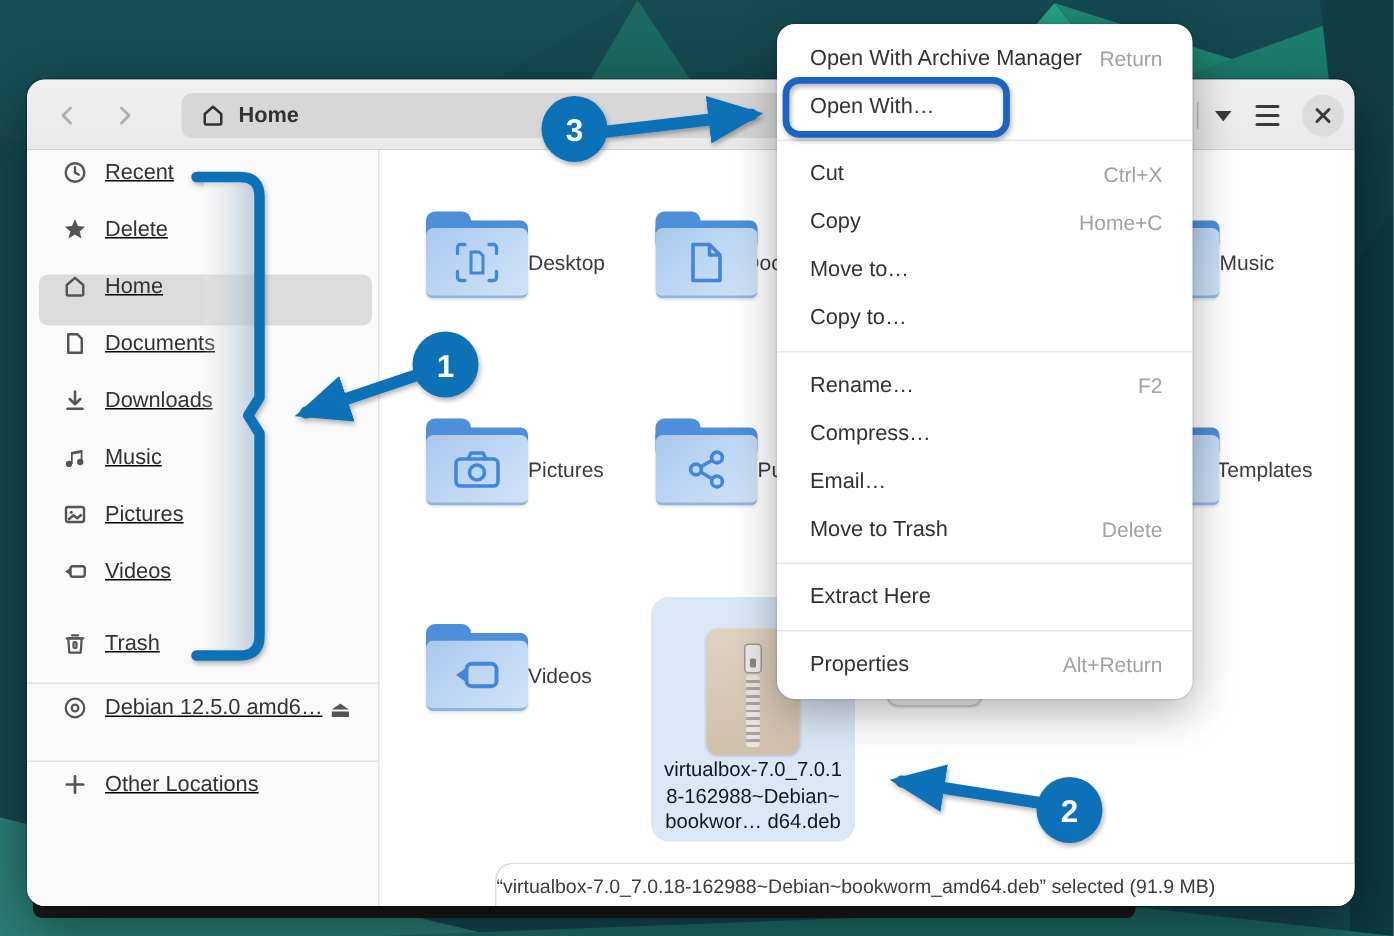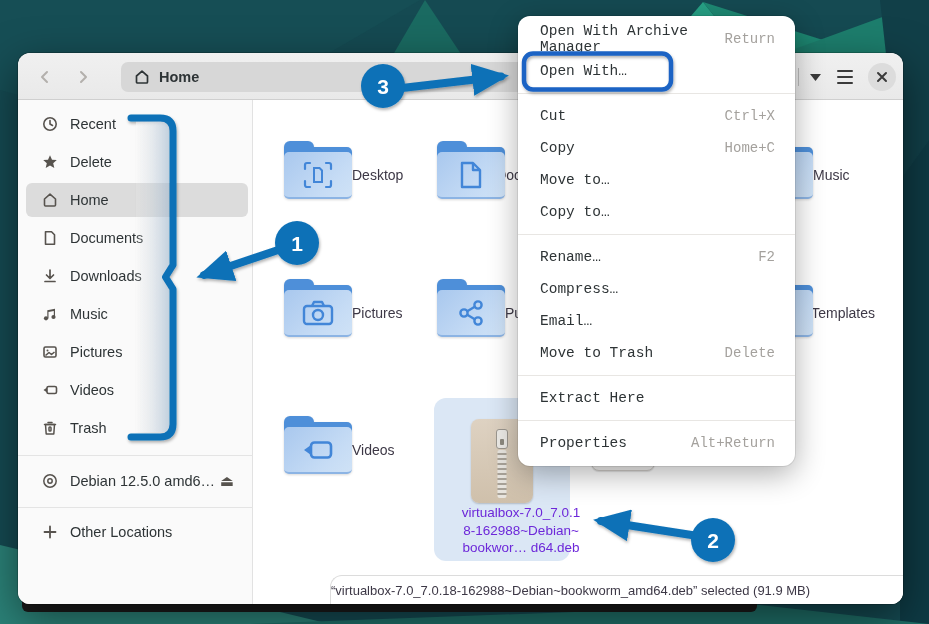--- a/index.html
+++ b/index.html
@@ -28,21 +28,21 @@
   .split-divider { position:absolute; left:780px; top:15px; width:1px; height:18px; background:#bdbdbd; }
   .view-dropdown { position:absolute; left:786px; top:12px; width:22px; height:24px; display:flex; align-items:center; justify-content:center; }
   .hamburger { position:absolute; left:814px; top:12px; width:26px; height:24px; display:flex; flex-direction:column; justify-content:center; gap:4px; align-items:center; }
   .hamburger span { display:block; width:16px; height:2px; background:#3a3a3a; border-radius:1px; }
   .close-btn { position:absolute; left:850px; top:63px; width:28px; height:28px; border-radius:50%; background:#dcdcdc;
                display:flex; align-items:center; justify-content:center; z-index:3; }
   .close-btn { left:850px; top:10px; position:absolute; }
 
   
   .sidebar { position:absolute; left:0; top:47px; width:235px; height:504px; background:#fafafa; border-right:1px solid #e2e2e2; }
-  .side-item { position:absolute; left:8px; width:222px; height:34px; display:flex; align-items:center; gap:12px; padding-left:16px; border-radius:6px; }
+  .side-item { position:absolute; left:8px; width:222px; height:34px; display:flex; align-items:flex-start; gap:12px; padding-left:16px; border-radius:6px;text-decoration:underline; }
   .side-item .lbl { font-size:14.5px; color:#2e3436; }
   .side-item.selected { background:#dcdcdc; }
   .side-item svg, .side-icon { color:#57534e; }
   .side-sep { position:absolute; left:0; width:235px; height:1px; background:#e4e4e4; }
   .eject { position:absolute; right:14px; font-size:15px; color:#57534e; }
   .ellipsized { white-space:nowrap; overflow:hidden; max-width:160px; }
 
   
   .content { position:absolute; left:236px; top:47px; right:0; bottom:0; background:#ffffff; }
   .tile { position:absolute; width:130px; display:flex; align-items:center; }
@@ -57,37 +57,37 @@
   .emblem { color:#4286d8; }
 
   .sel-tile { position:absolute; left:416px; top:345px; width:136px; height:163px; background:#dbe7f5; border-radius:12px; }
 
   .deb-icon { position:absolute; left:37px; top:21px; width:62px; height:84px; border-radius:8px;
               background:linear-gradient(180deg,#ded2c2,#cfc0ab); box-shadow:0 1px 2px rgba(0,0,0,.2); }
   .zip-pull { position:absolute; left:50%; top:10px; transform:translateX(-50%); width:12px; height:20px; background:#eceae6; border:1px solid #9c978f; border-radius:3px; }
   .zip-pull::after { content:""; position:absolute; left:3px; top:9px; width:4px; height:6px; background:#8d897f; border-radius:1px; }
   .zip-teeth { position:absolute; left:50%; top:31px; transform:translateX(-50%); width:9px; height:48px;
                background:repeating-linear-gradient(180deg,#e8e5df 0 3px,#a8a298 3px 5px); border-radius:2px; }
-  .deb-label { position:absolute; left:2px; top:106px; width:132px; font-size:13.5px; color:#6d28d9; text-align:center; line-height:17.5px;margin-left:19px; }
+  .deb-label { position:absolute; left:2px; top:106px; width:132px; font-size:13.5px; color:#0f172a; text-align:center; line-height:17.5px; }
 
   .textfile-icon { position:relative; width:64px; height:48px; background:#f4f3f2; border:1px solid #cfccc8; border-radius:8px;
                    box-shadow:0 1px 1px rgba(0,0,0,.12); display:flex; flex-direction:column; gap:5px; padding:9px 11px 0 11px; }
   .textfile-icon span { display:block; height:4px; background:#c9c6c1; border-radius:2px; }
   .textfile-icon span:nth-child(2) { width:80%; }
 
   
   .statusbar { position:absolute; right:0; bottom:0; width:573px; height:29px; background:#ffffff;
                border:1px solid #dcdcdc; border-right:none; border-bottom:none; border-radius:12px 0 12px 0;
                border-top-left-radius:12px; border-bottom-right-radius:12px; display:flex; align-items:center; justify-content:flex-start; }
   .statusbar .txt { font-size:13px; color:#3d3846; }
 
   
   .context-menu { position:absolute; left:518px; top:16px; width:277px; background:#ffffff; border-radius:12px;
                   box-shadow:0 8px 30px rgba(0,0,0,.32), 0 0 0 1px rgba(0,0,0,.08); z-index:5; padding:7px 0; }
-  .menu-item { height:32px; display:flex; align-items:center; justify-content:space-between; padding:0 20px 0 22px;font-family:Liberation Mono, monospace; }
+  .menu-item { height:32px; display:flex; align-items:center; justify-content:space-between; padding:0 20px 0 22px; }
   .mi-label { font-size:14.5px; color:#2e3436; }
   .mi-shortcut { font-size:14px; color:#a4a19d; }
   .menu-sep { height:1px; background:#e8e6e3; margin:6px 0; }
 
   
   .annotations { position:absolute; inset:0; z-index:10; pointer-events:none; }
   .badge-num { font:700 21px "Liberation Sans","DejaVu Sans",sans-serif; fill:#ffffff; }
 </style>
 </head>
 <body>
@@ -203,21 +203,21 @@
       </div>
 
       <div class="side-item" style="top:273px">
         <svg width="16" height="16" viewBox="0 0 16 16" fill="currentColor">
             <path d="M1.5 8 L5 5.5 V10.5 Z"></path>
             <rect x="5" y="4.5" width="9.5" height="7" rx="1.6" fill="none" stroke="currentColor" stroke-width="1.6"></rect>
           </svg>
         <span class="lbl">Videos</span>
       </div>
 
-      <div class="side-item" style="top:311px">
+      <div class="side-item" style="top:321px">
         <svg width="16" height="16" viewBox="0 0 16 16" fill="none" stroke="currentColor" stroke-width="1.5" stroke-linejoin="round">
             <path d="M3.5 4.5 H12.5 L11.8 14 H4.2 Z"></path>
             <path d="M2.5 4.5 H13.5 M6 2.5 H10" stroke-linecap="round"></path>
             <rect x="7" y="7" width="2" height="4" rx="0.8"></rect>
           </svg>
         <span class="lbl">Trash</span>
       </div>
 
       <div class="side-sep" style="top:355px"></div>
 

